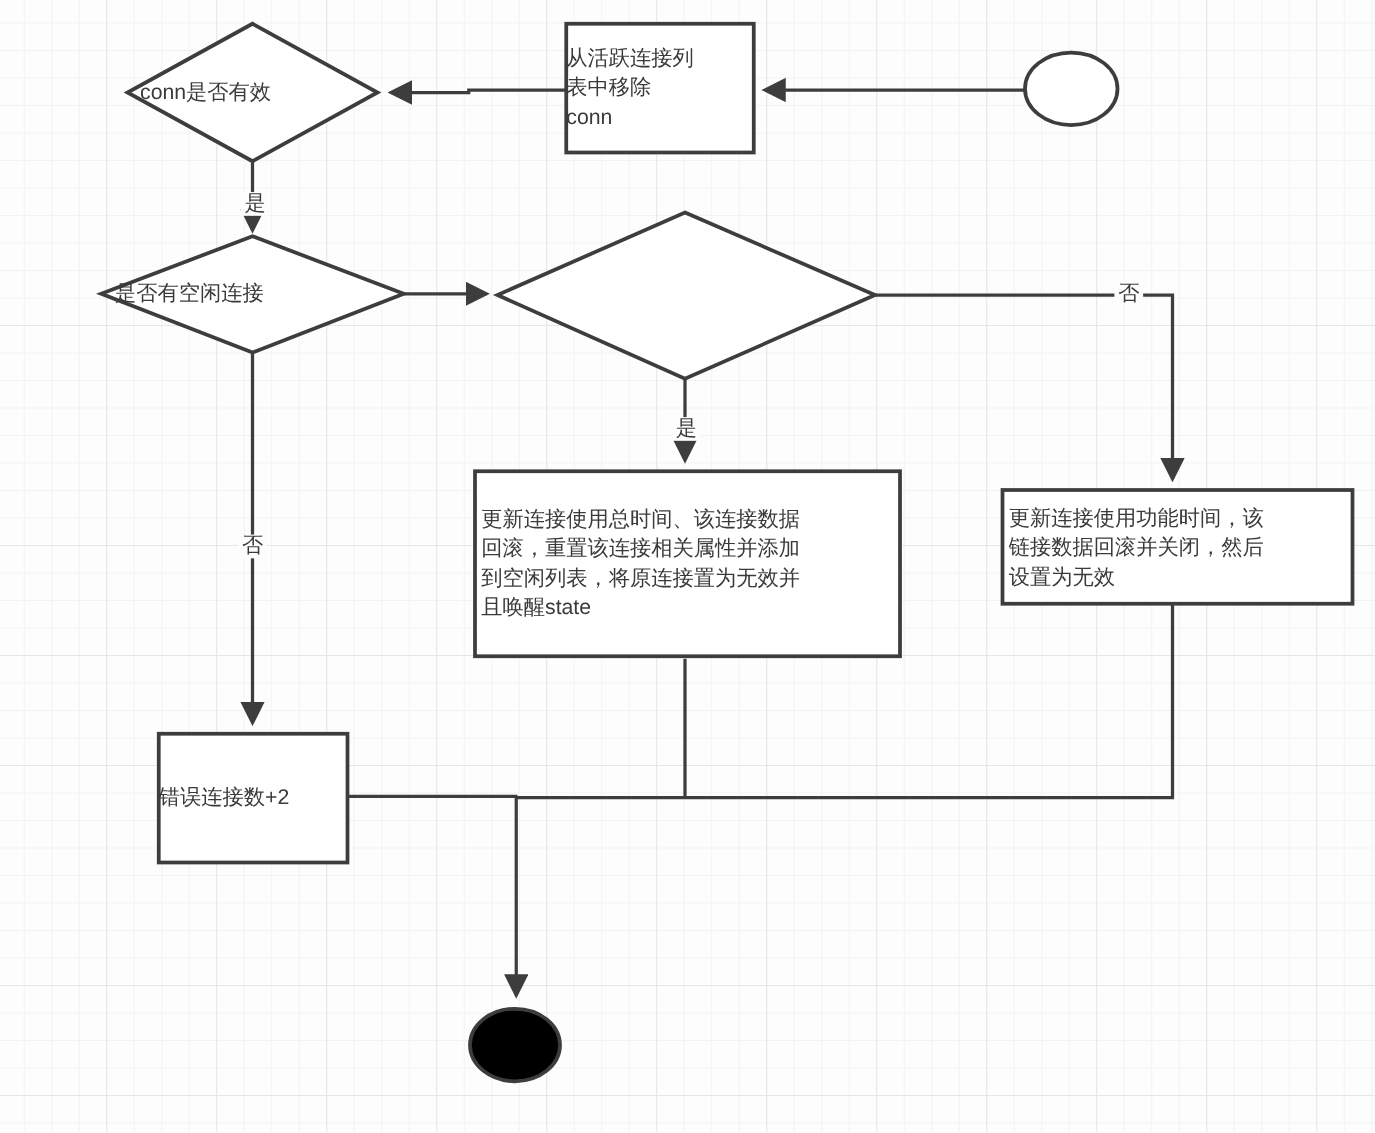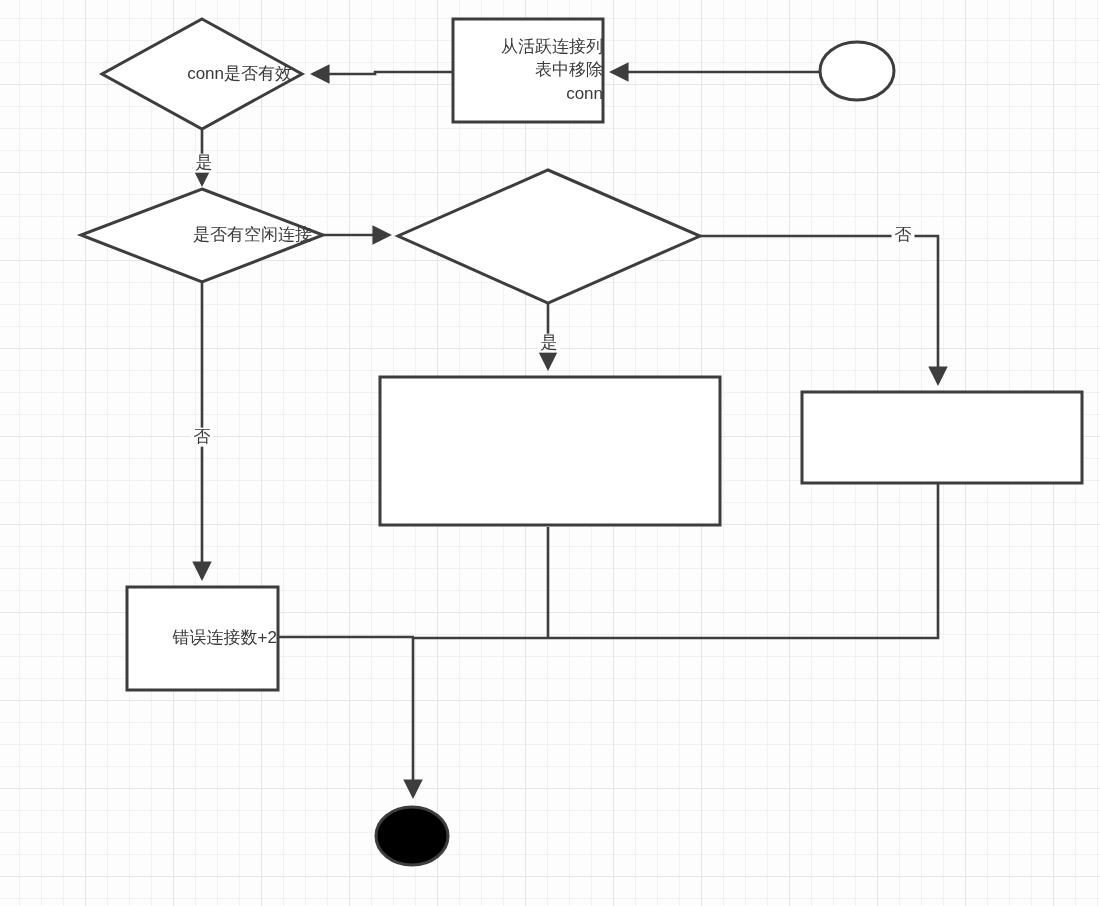--- a/index.html
+++ b/index.html
@@ -24,21 +24,21 @@
   }
   svg.layer {
     position: absolute;
     left: 0; top: 0;
     width: 1100px;
     height: 906px;
   }
   .node-label {
     position: absolute;
     transform: translate(-50%, -50%);
-    text-align: right;
+    text-align: left;
     white-space: pre-line;
     font-size: 17px;
     line-height: 1.38;
     color: #3a3a3a;
     pointer-events: none;
   }
   .edge-label {
     position: absolute;
     transform: translate(-50%, -50%);
     text-align: center;
@@ -91,21 +91,28 @@
 
   <div class="node-label" style="left:528px; top:70px; width:150px;">从活跃连接列
 表中移除
 conn</div>
 
   <div class="node-label" style="left:202px; top:74px; width:180px;">conn是否有效</div>
 
   <div class="node-label" style="left:202px; top:235px; width:220px;">是否有空闲连接</div>
 
 
+  <div class="node-label" style="left:550px; top:451px; width:330px;">更新连接使用总时间、该连接数据
+回滚，重置该连接相关属性并添加
+到空闲列表，将原连接置为无效并
+且唤醒state</div>
 
+  <div class="node-label" style="left:942px; top:438px; width:270px;">更新连接使用功能时间，该
+链接数据回滚并关闭，然后
+设置为无效</div>
 
   <div class="node-label" style="left:202px; top:638px; width:150px;">错误连接数+2</div>
 
   <div class="edge-label" style="left:204px; top:163px;">是</div>
 
   <div class="edge-label" style="left:202px; top:437px;">否</div>
 
   <div class="edge-label" style="left:549px; top:343px;">是</div>
 
   <div class="edge-label" style="left:903px; top:235px;">否</div>

